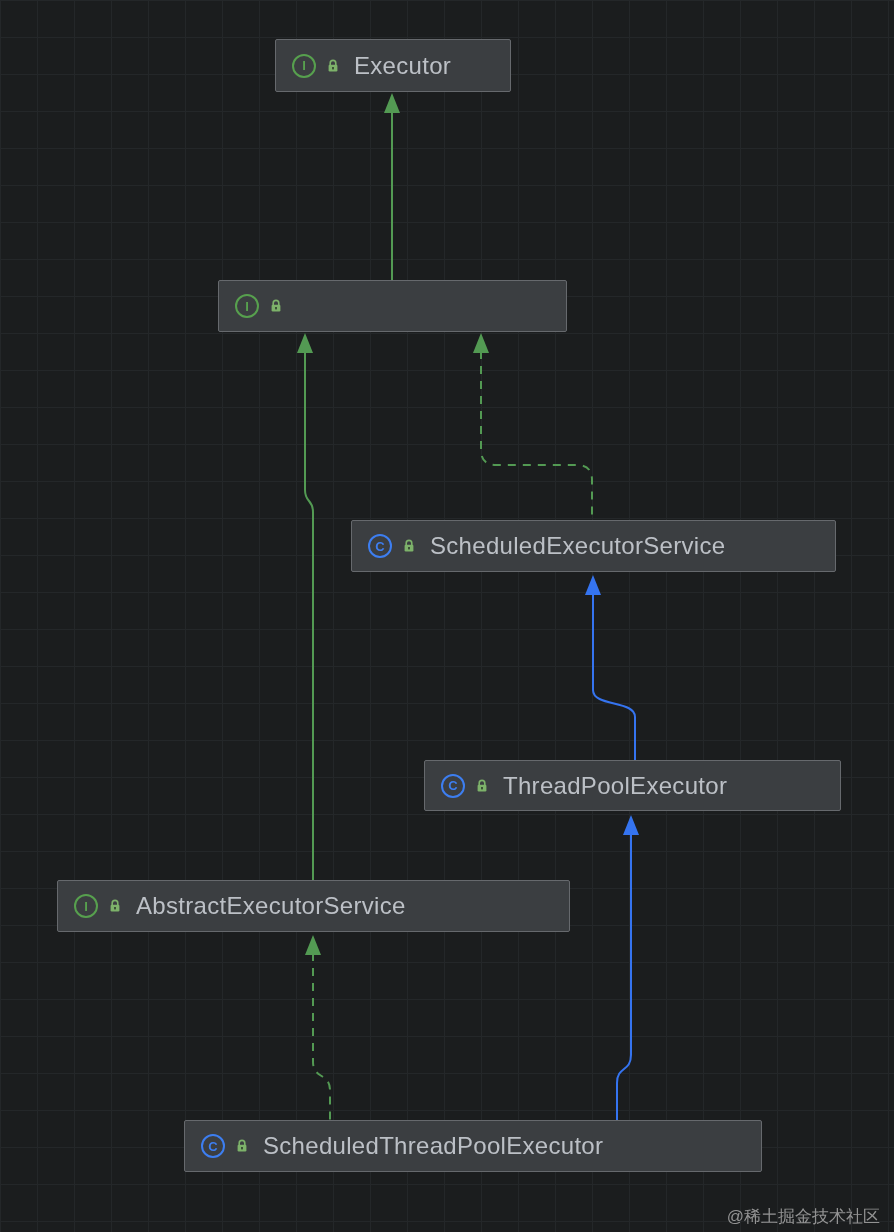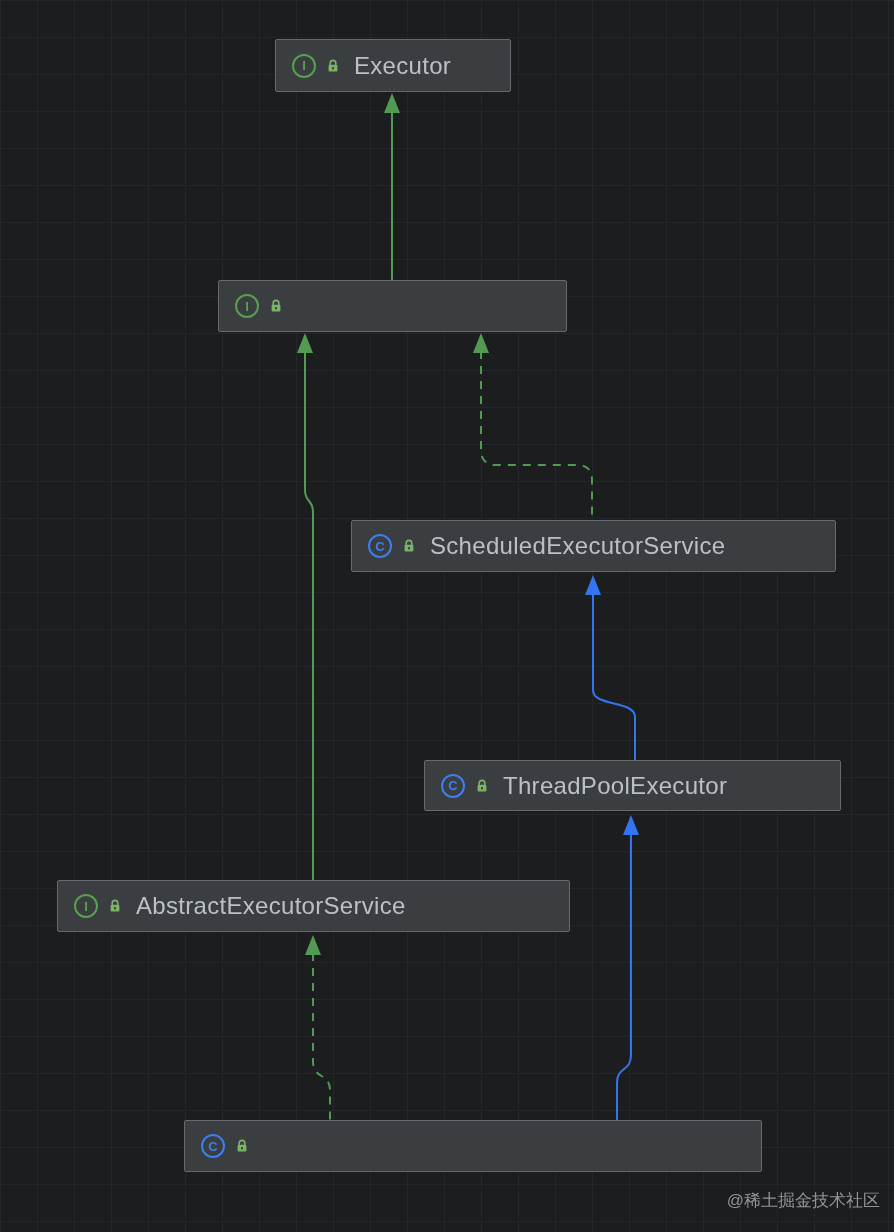--- a/index.html
+++ b/index.html
@@ -47,21 +47,21 @@
   .lock{display:inline-flex;align-items:center;}
   
   .n0{left:275px;top:39px;width:236px;height:53px;}
   .n1{left:218px;top:280px;width:349px;height:52px;}
   .n2{left:351px;top:520px;width:485px;height:52px;}
   .n3{left:424px;top:760px;width:417px;height:51px;}
   .n4{left:57px;top:880px;width:513px;height:52px;}
   .n5{left:184px;top:1120px;width:578px;height:52px;}
   .watermark{
     position:absolute;
-    right:14px;bottom:20px;
+    right:14px;bottom:4px;
     font-size:17px;
     color:rgba(168,168,168,.85);
   }
 </style>
 </head>
 <body>
 
 <div id="stage">
 
   <svg class="edges" xmlns="http://www.w3.org/2000/svg">
@@ -158,17 +158,18 @@
 
   <div class="node n5">
     <span class="badge cls">C</span>
     <span class="lock">
       <svg width="14" height="14" viewBox="0 0 14 14">
         <path d="M4.2 6V4.2a2.8 2.8 0 0 1 5.6 0V6" fill="none" stroke="#7db26a" stroke-width="1.6"></path>
         <rect x="2.6" y="5.8" width="8.8" height="6.6" rx="1.2" fill="#7db26a"></rect>
         <rect x="6.2" y="8" width="1.6" height="2.4" fill="#2c3a2a"></rect>
       </svg>
     </span>
+    <span class="label">ScheduledThreadPoolExecutor</span>
   </div>
 
   <div class="watermark">@稀土掘金技术社区</div>
 
 </div>
 
 </body></html>

